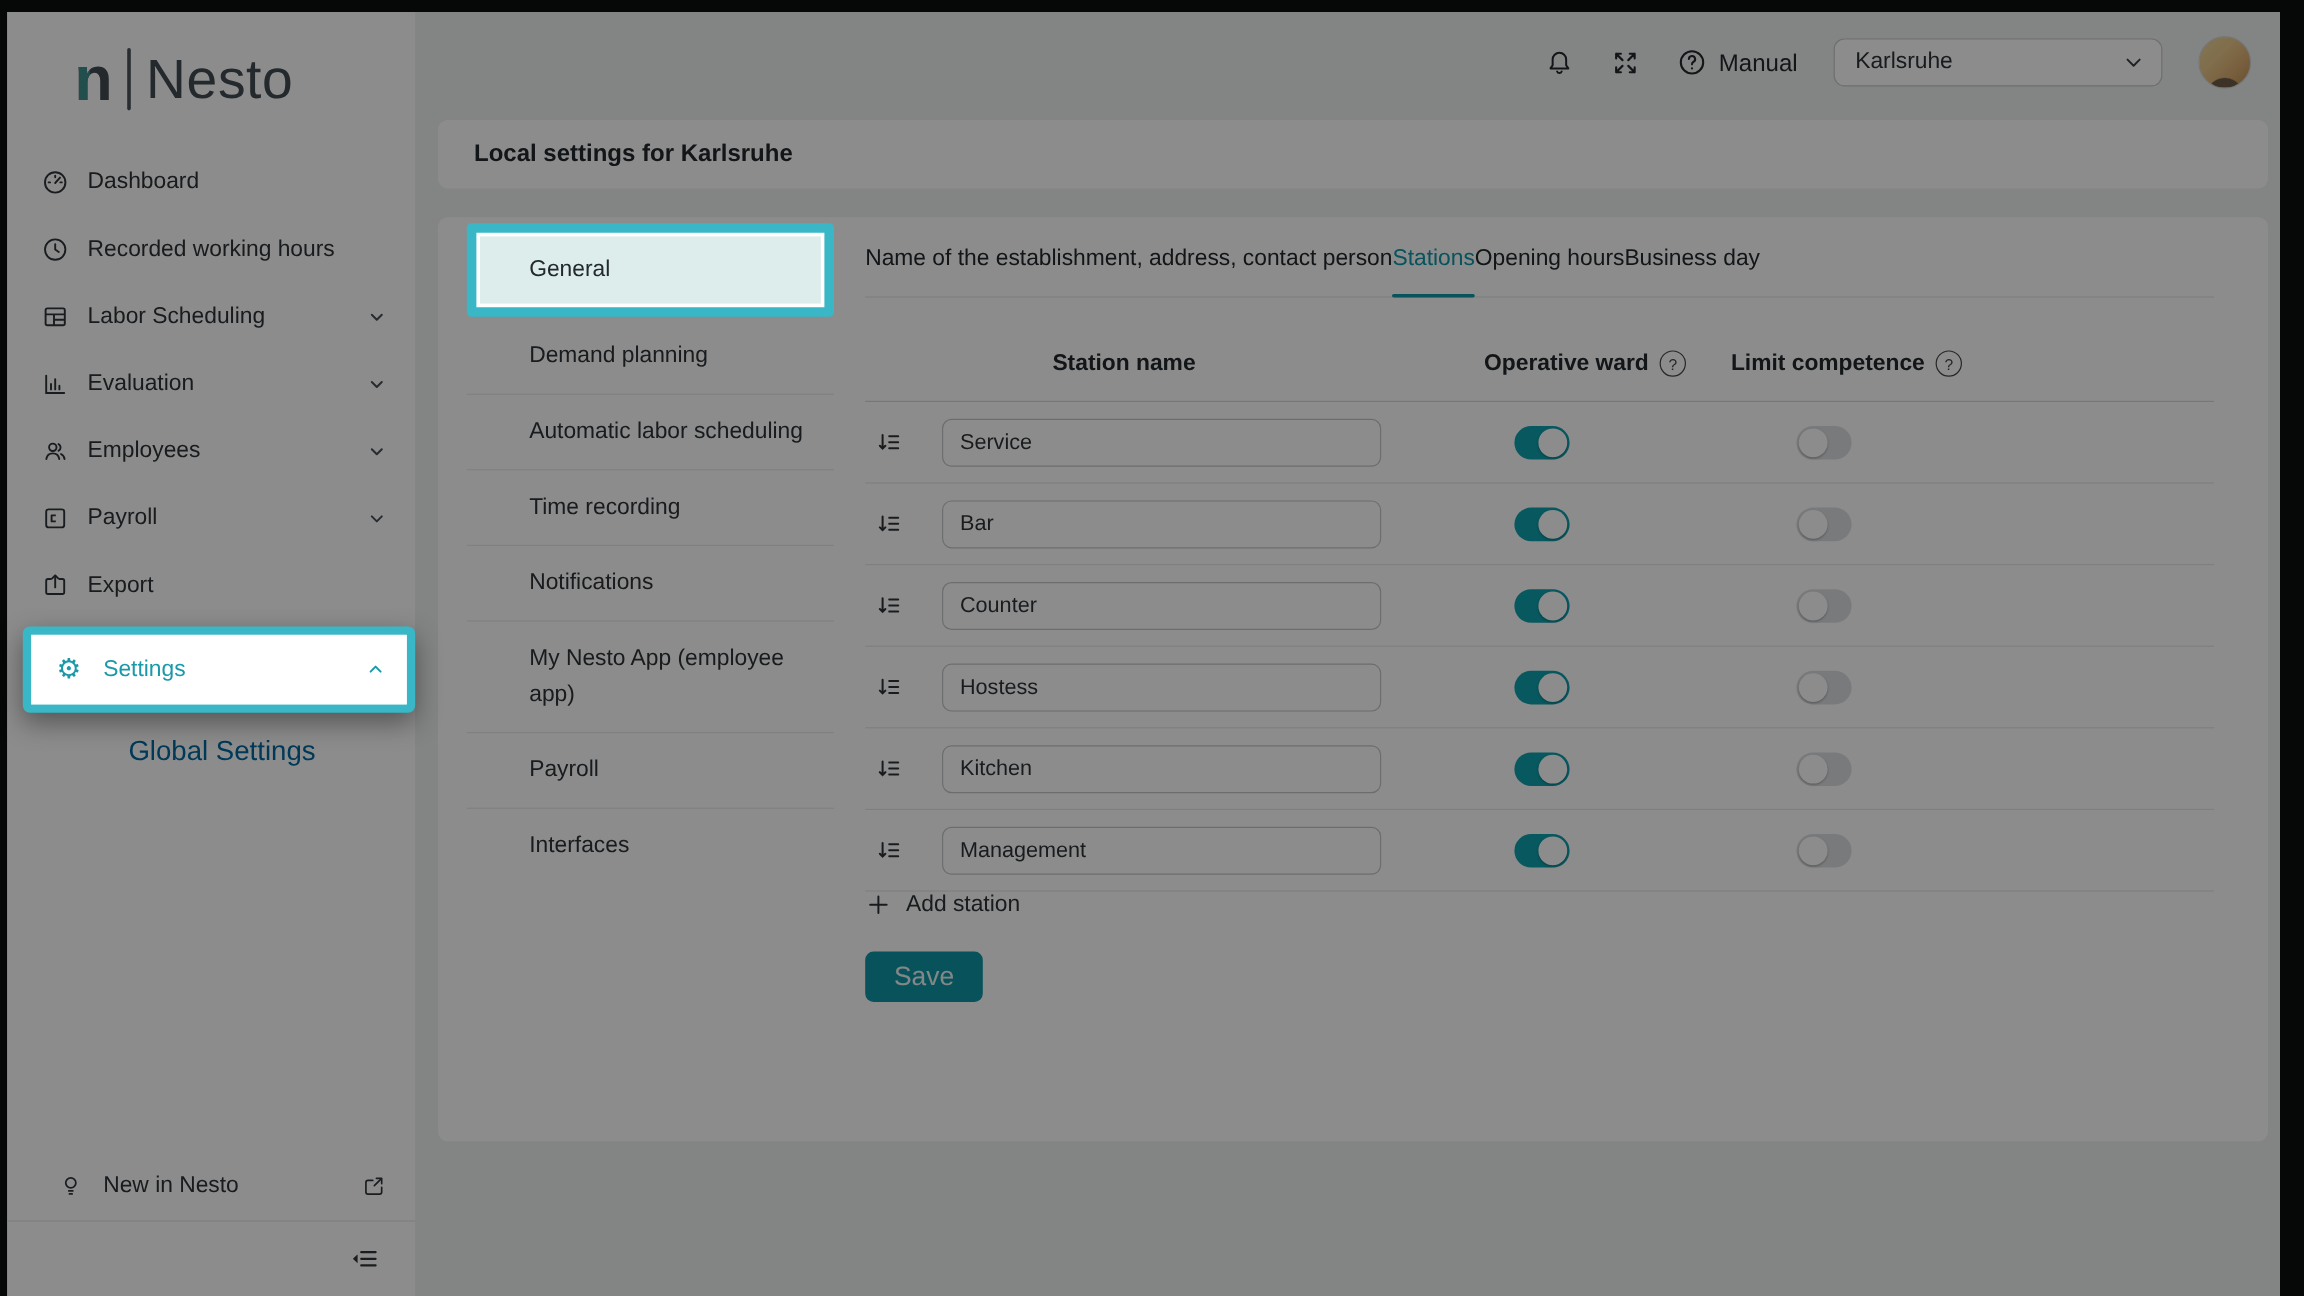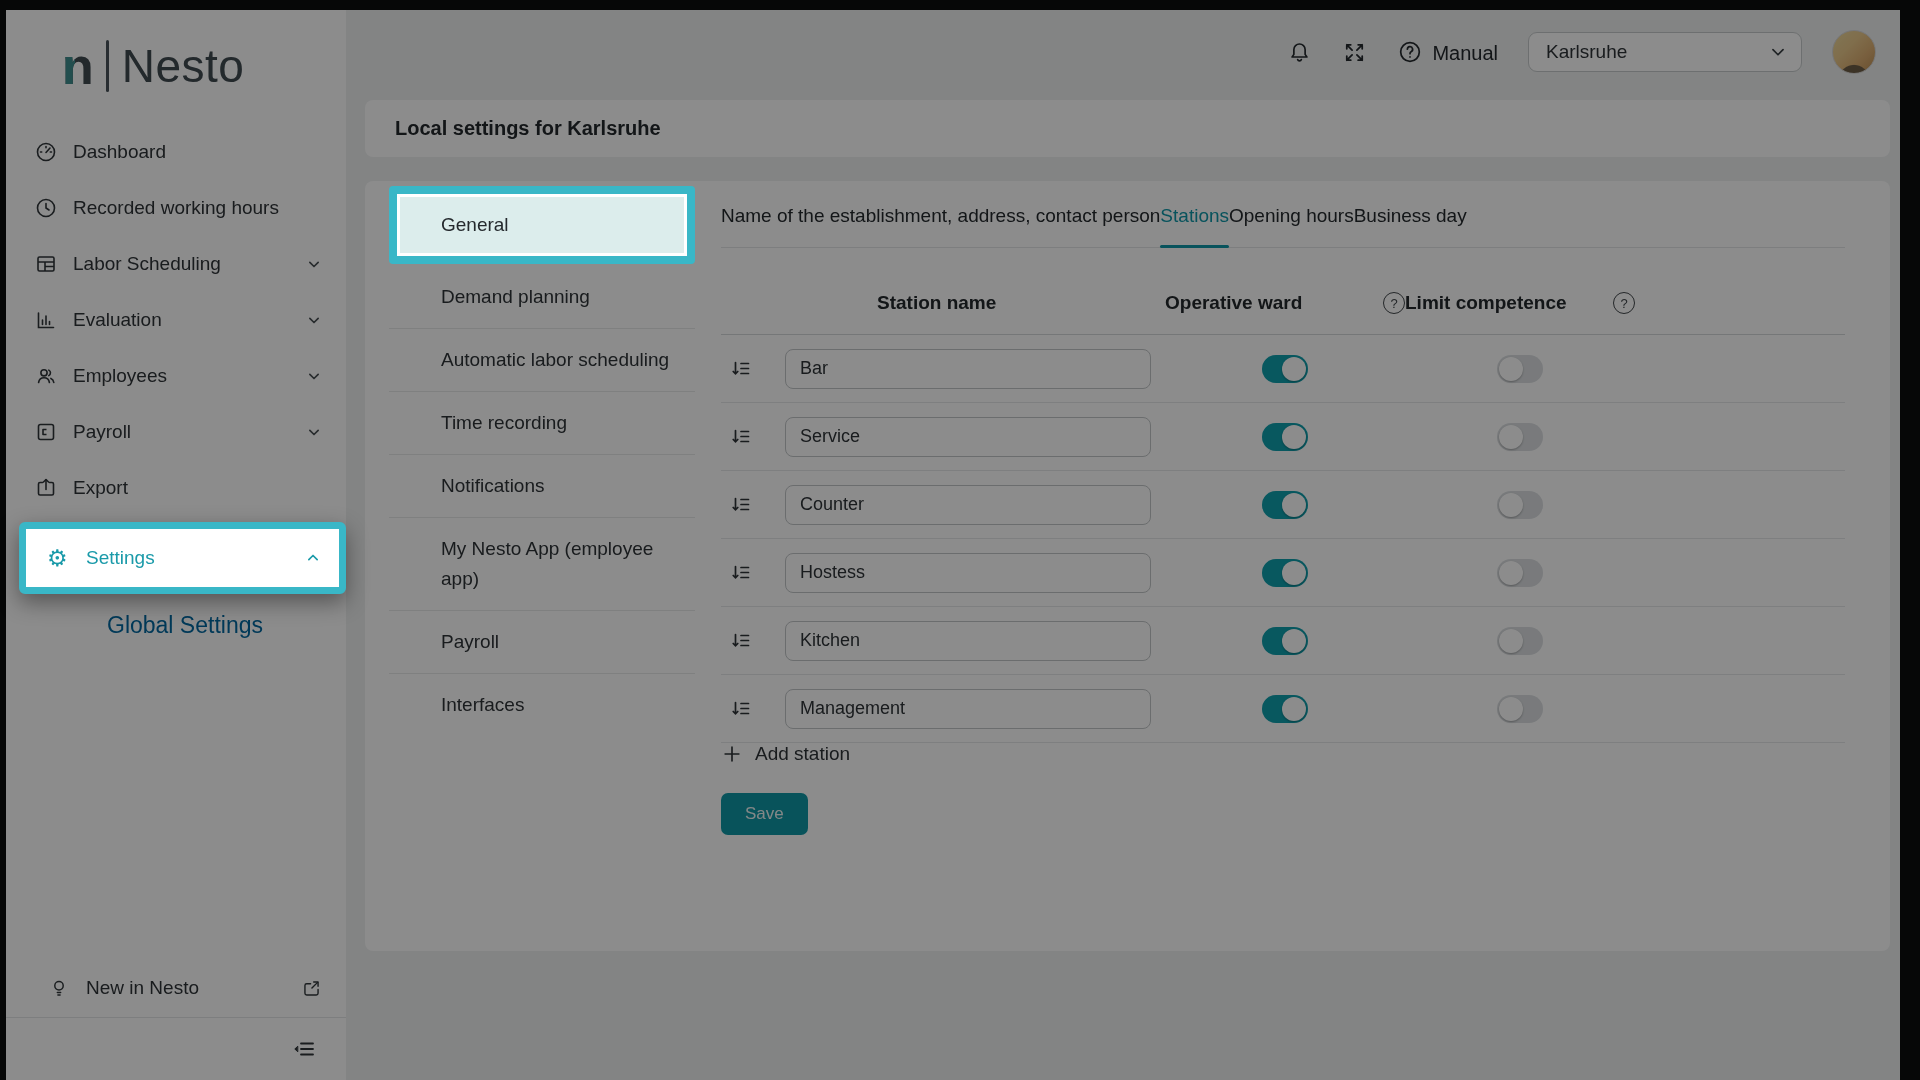--- a/index.html
+++ b/index.html
@@ -77,39 +77,39 @@
 
   
   .content{flex:1;padding:0 45px 0 26px;}
   .tabs{display:flex;padding-top:24px;border-bottom:1px solid #e4e6e7;}
   .tab{font-size:19px;color:#24292d;padding-bottom:20px;position:relative;cursor:pointer;white-space:nowrap;}
   .tab.active{color:#0f97a8;}
   .tab.active::after{content:"";position:absolute;left:0;right:0;bottom:-1px;height:3px;background:#0f97a8;border-radius:2px;}
 
   .grid{display:grid;grid-template-columns:64px 380px 240px 230px 1fr;align-items:center;}
   .thead{margin-top:44px;padding-bottom:20px;border-bottom:1px solid #d6d9da;}
-  .th{font-size:19px;font-weight:700;color:#24292d;display:flex;align-items:center;justify-content:space-between;gap:9px;}
+  .th{font-size:19px;font-weight:700;color:#24292d;display:flex;align-items:center;justify-content:flex-end;gap:9px;}
   .th.name{justify-content:flex-start;padding-left:92px;}
   .help-circle{width:20px;height:20px;border:1.6px solid #43484c;border-radius:50%;display:inline-flex;
                align-items:center;justify-content:center;font-size:13px;font-weight:400;color:#43484c;cursor:pointer;}
   .trow{height:67px;border-bottom:1px solid #e6e8e9;}
   .handle{width:24px;height:24px;color:#2f3438;cursor:grab;margin-left:8px;}
   .station-input{width:366px;height:40px;box-sizing:border-box;border:1px solid #c3c7c9;border-radius:8px;
                  padding:0 14px;font-size:18px;color:#2f3438;background:#fff;font-family:"Liberation Sans",sans-serif;}
   .tcell-center{justify-self:center;}
   .toggle{width:46px;height:28px;border-radius:14px;background:#dcdfe2;position:relative;cursor:pointer;}
   .toggle::after{content:"";position:absolute;top:2px;left:2px;width:24px;height:24px;border-radius:50%;
                  background:#fff;box-shadow:0 1px 2px rgba(0,0,0,0.28);}
   .toggle.on{background:#0fa0ae;}
   .toggle.on::after{left:20px;}
 
   .add-station{display:flex;align-items:center;gap:12px;font-size:19px;color:#2f3438;cursor:pointer;width:max-content;}
   .add-station .plus{width:22px;height:22px;color:#2f3438;}
   .save-btn{margin-top:28px;display:inline-flex;align-items:center;justify-content:center;height:42px;padding:0 24px;
-            background:#0f98a6;color:#eef6f6;font-size:17px;border:none;border-radius:7px;cursor:pointer;
+            background:#0f98a6;color:#eef6f6;font-size:22px;border:none;border-radius:7px;cursor:pointer;
             font-family:"Liberation Sans",sans-serif;}
 </style>
 </head>
 <body>
 
 <div class="frame">
   <div class="app">
 
     <nav class="sidebar">
       <div class="logo">
@@ -336,33 +336,33 @@
           </div>
 
           
           <div class="grid trow">
             <span class="handle">
                 <svg class="ico" viewBox="0 0 24 24" fill="none" stroke="currentColor" stroke-width="1.7" stroke-linecap="round">
                   <path d="M6.5 5.5v11.3M4.2 14.5l2.3 2.3 2.3-2.3"></path>
                   <path d="M12 6.5h7.5M12 11.5h7.5M12 16.5h7.5"></path>
                 </svg>
               </span>
+            <input class="station-input" value="Service" style="">
+            <span class="toggle tcell-center on"></span>
+            <span class="toggle tcell-center"></span>
+            <span></span>
+          </div>
+          <div class="grid trow">
+            <span class="handle">
+                <svg class="ico" viewBox="0 0 24 24" fill="none" stroke="currentColor" stroke-width="1.7" stroke-linecap="round">
+                  <path d="M6.5 5.5v11.3M4.2 14.5l2.3 2.3 2.3-2.3"></path>
+                  <path d="M12 6.5h7.5M12 11.5h7.5M12 16.5h7.5"></path>
+                </svg>
+              </span>
             <input class="station-input" value="Bar" style="">
-            <span class="toggle tcell-center on"></span>
-            <span class="toggle tcell-center"></span>
-            <span></span>
-          </div>
-          <div class="grid trow">
-            <span class="handle">
-                <svg class="ico" viewBox="0 0 24 24" fill="none" stroke="currentColor" stroke-width="1.7" stroke-linecap="round">
-                  <path d="M6.5 5.5v11.3M4.2 14.5l2.3 2.3 2.3-2.3"></path>
-                  <path d="M12 6.5h7.5M12 11.5h7.5M12 16.5h7.5"></path>
-                </svg>
-              </span>
-            <input class="station-input" value="Service" style="">
             <span class="toggle tcell-center on"></span>
             <span class="toggle tcell-center"></span>
             <span></span>
           </div>
           <div class="grid trow">
             <span class="handle">
                 <svg class="ico" viewBox="0 0 24 24" fill="none" stroke="currentColor" stroke-width="1.7" stroke-linecap="round">
                   <path d="M6.5 5.5v11.3M4.2 14.5l2.3 2.3 2.3-2.3"></path>
                   <path d="M12 6.5h7.5M12 11.5h7.5M12 16.5h7.5"></path>
                 </svg>

